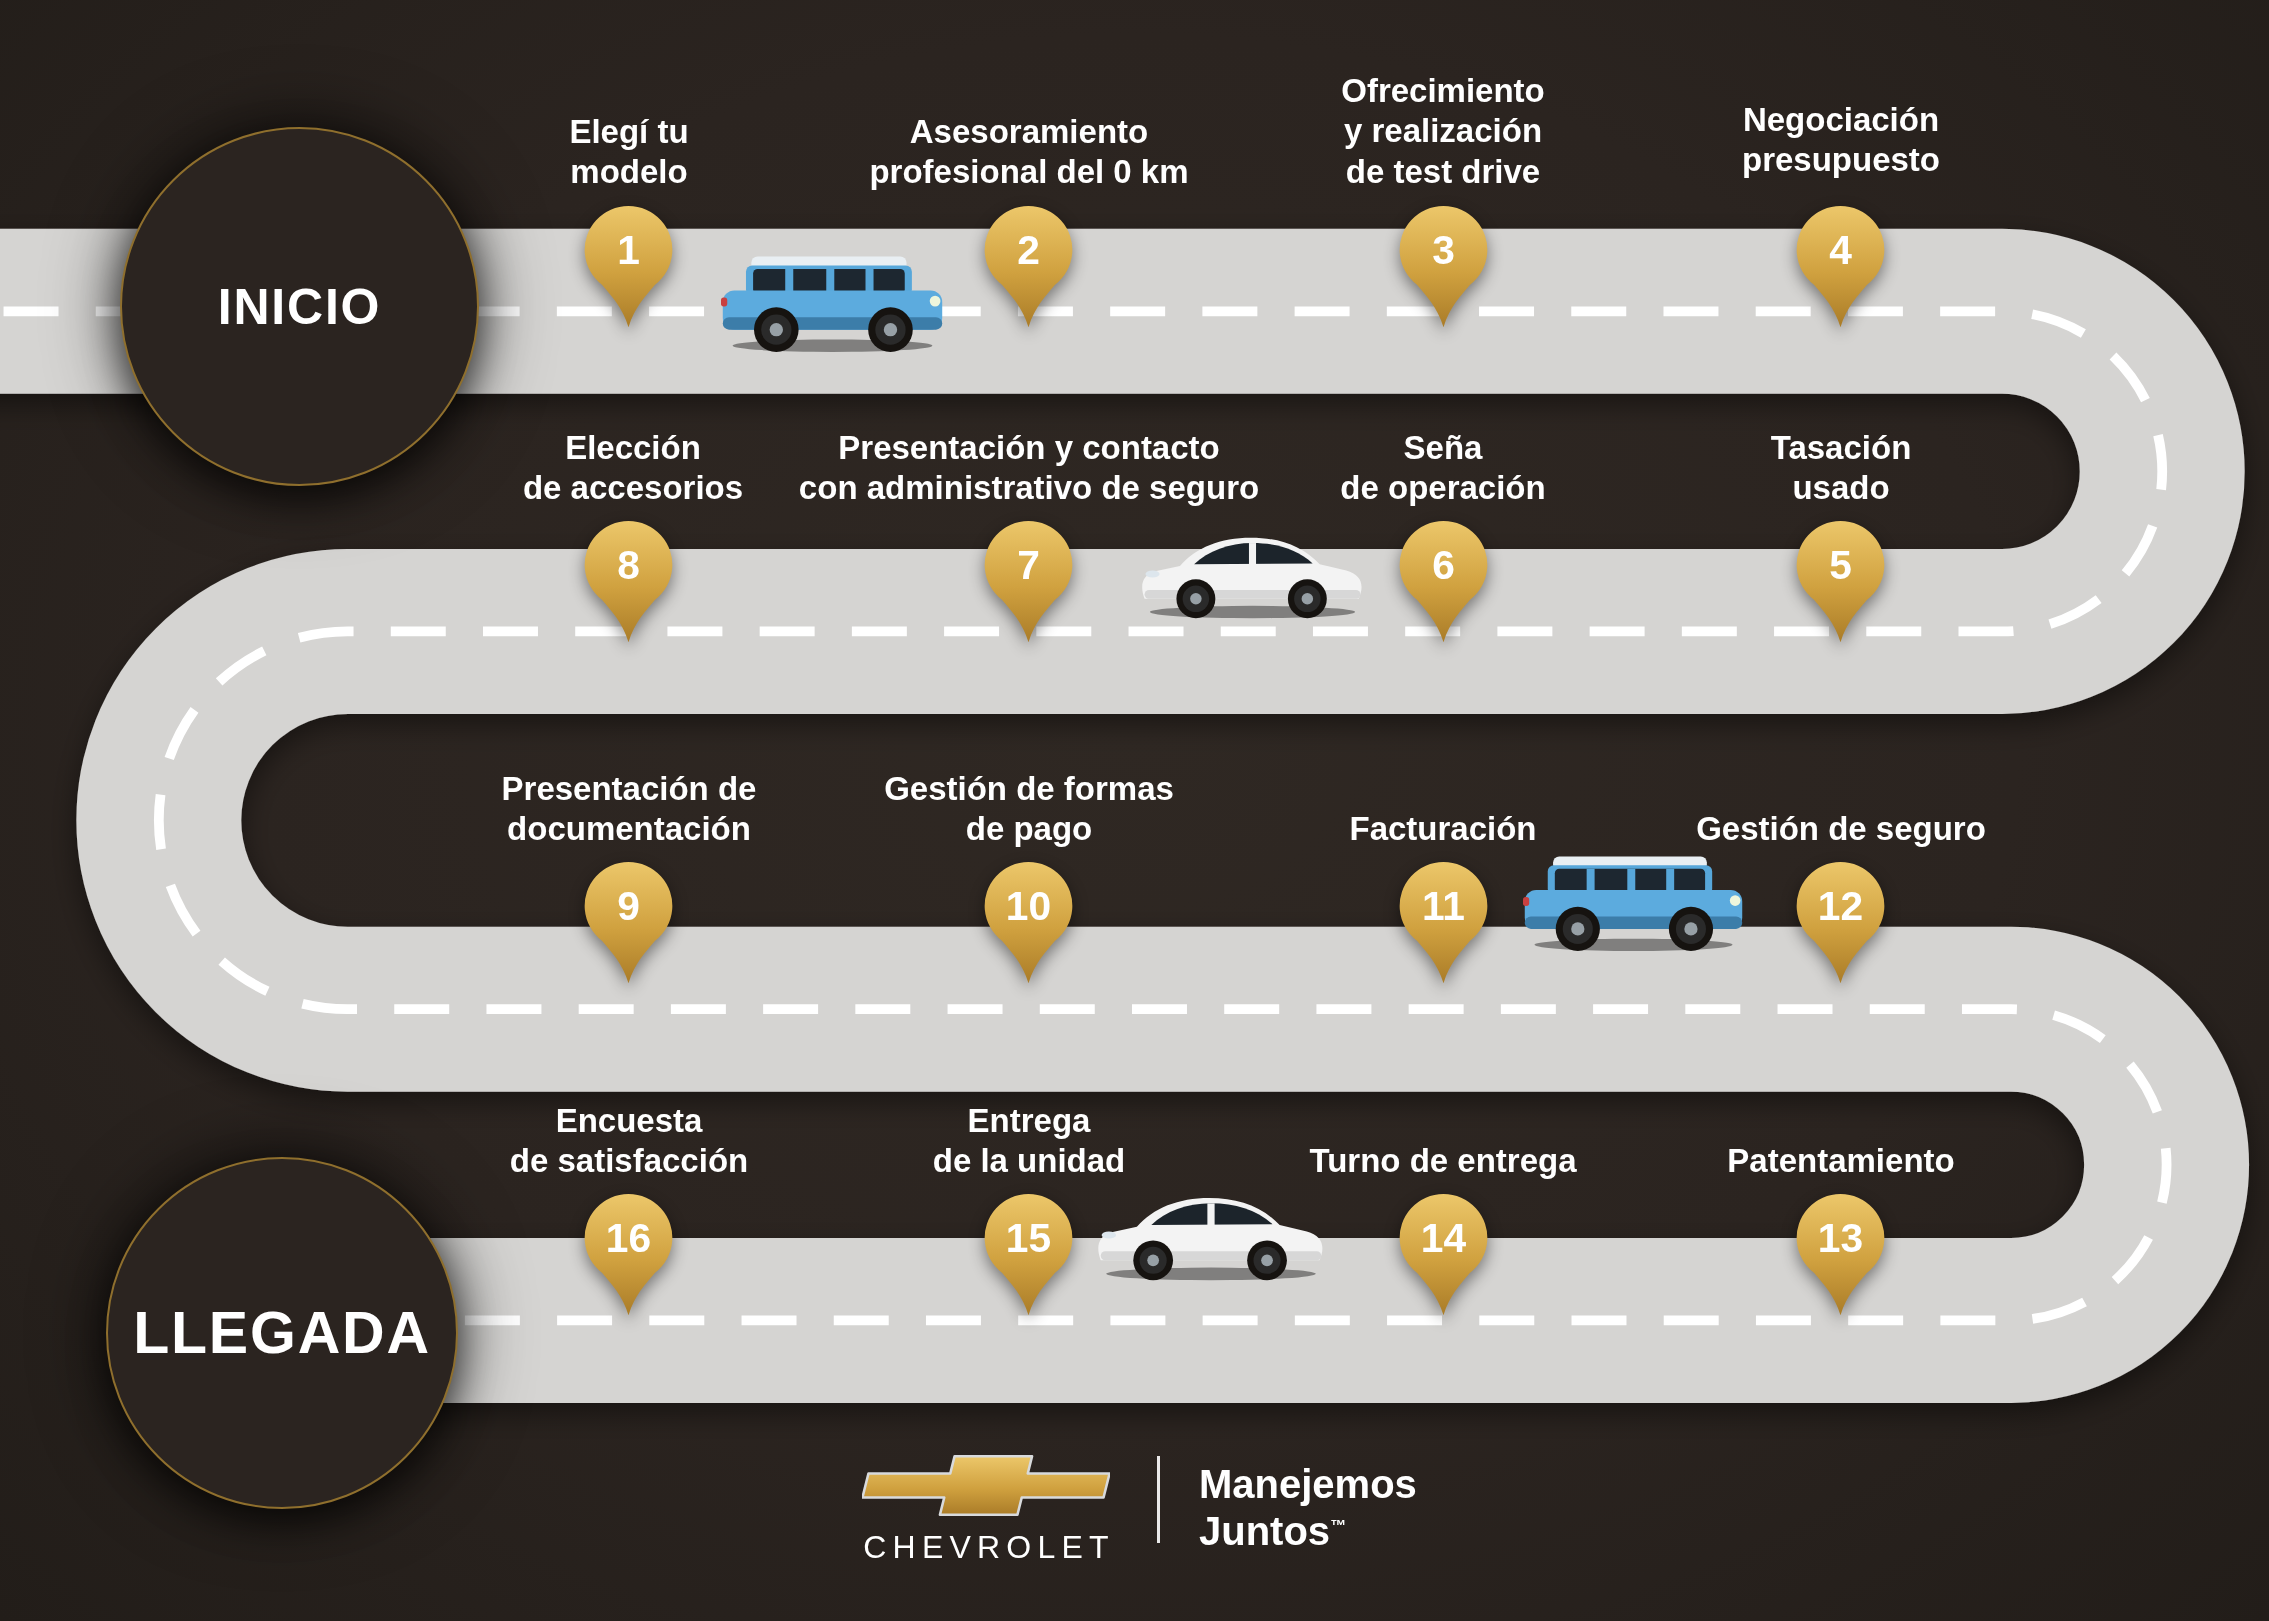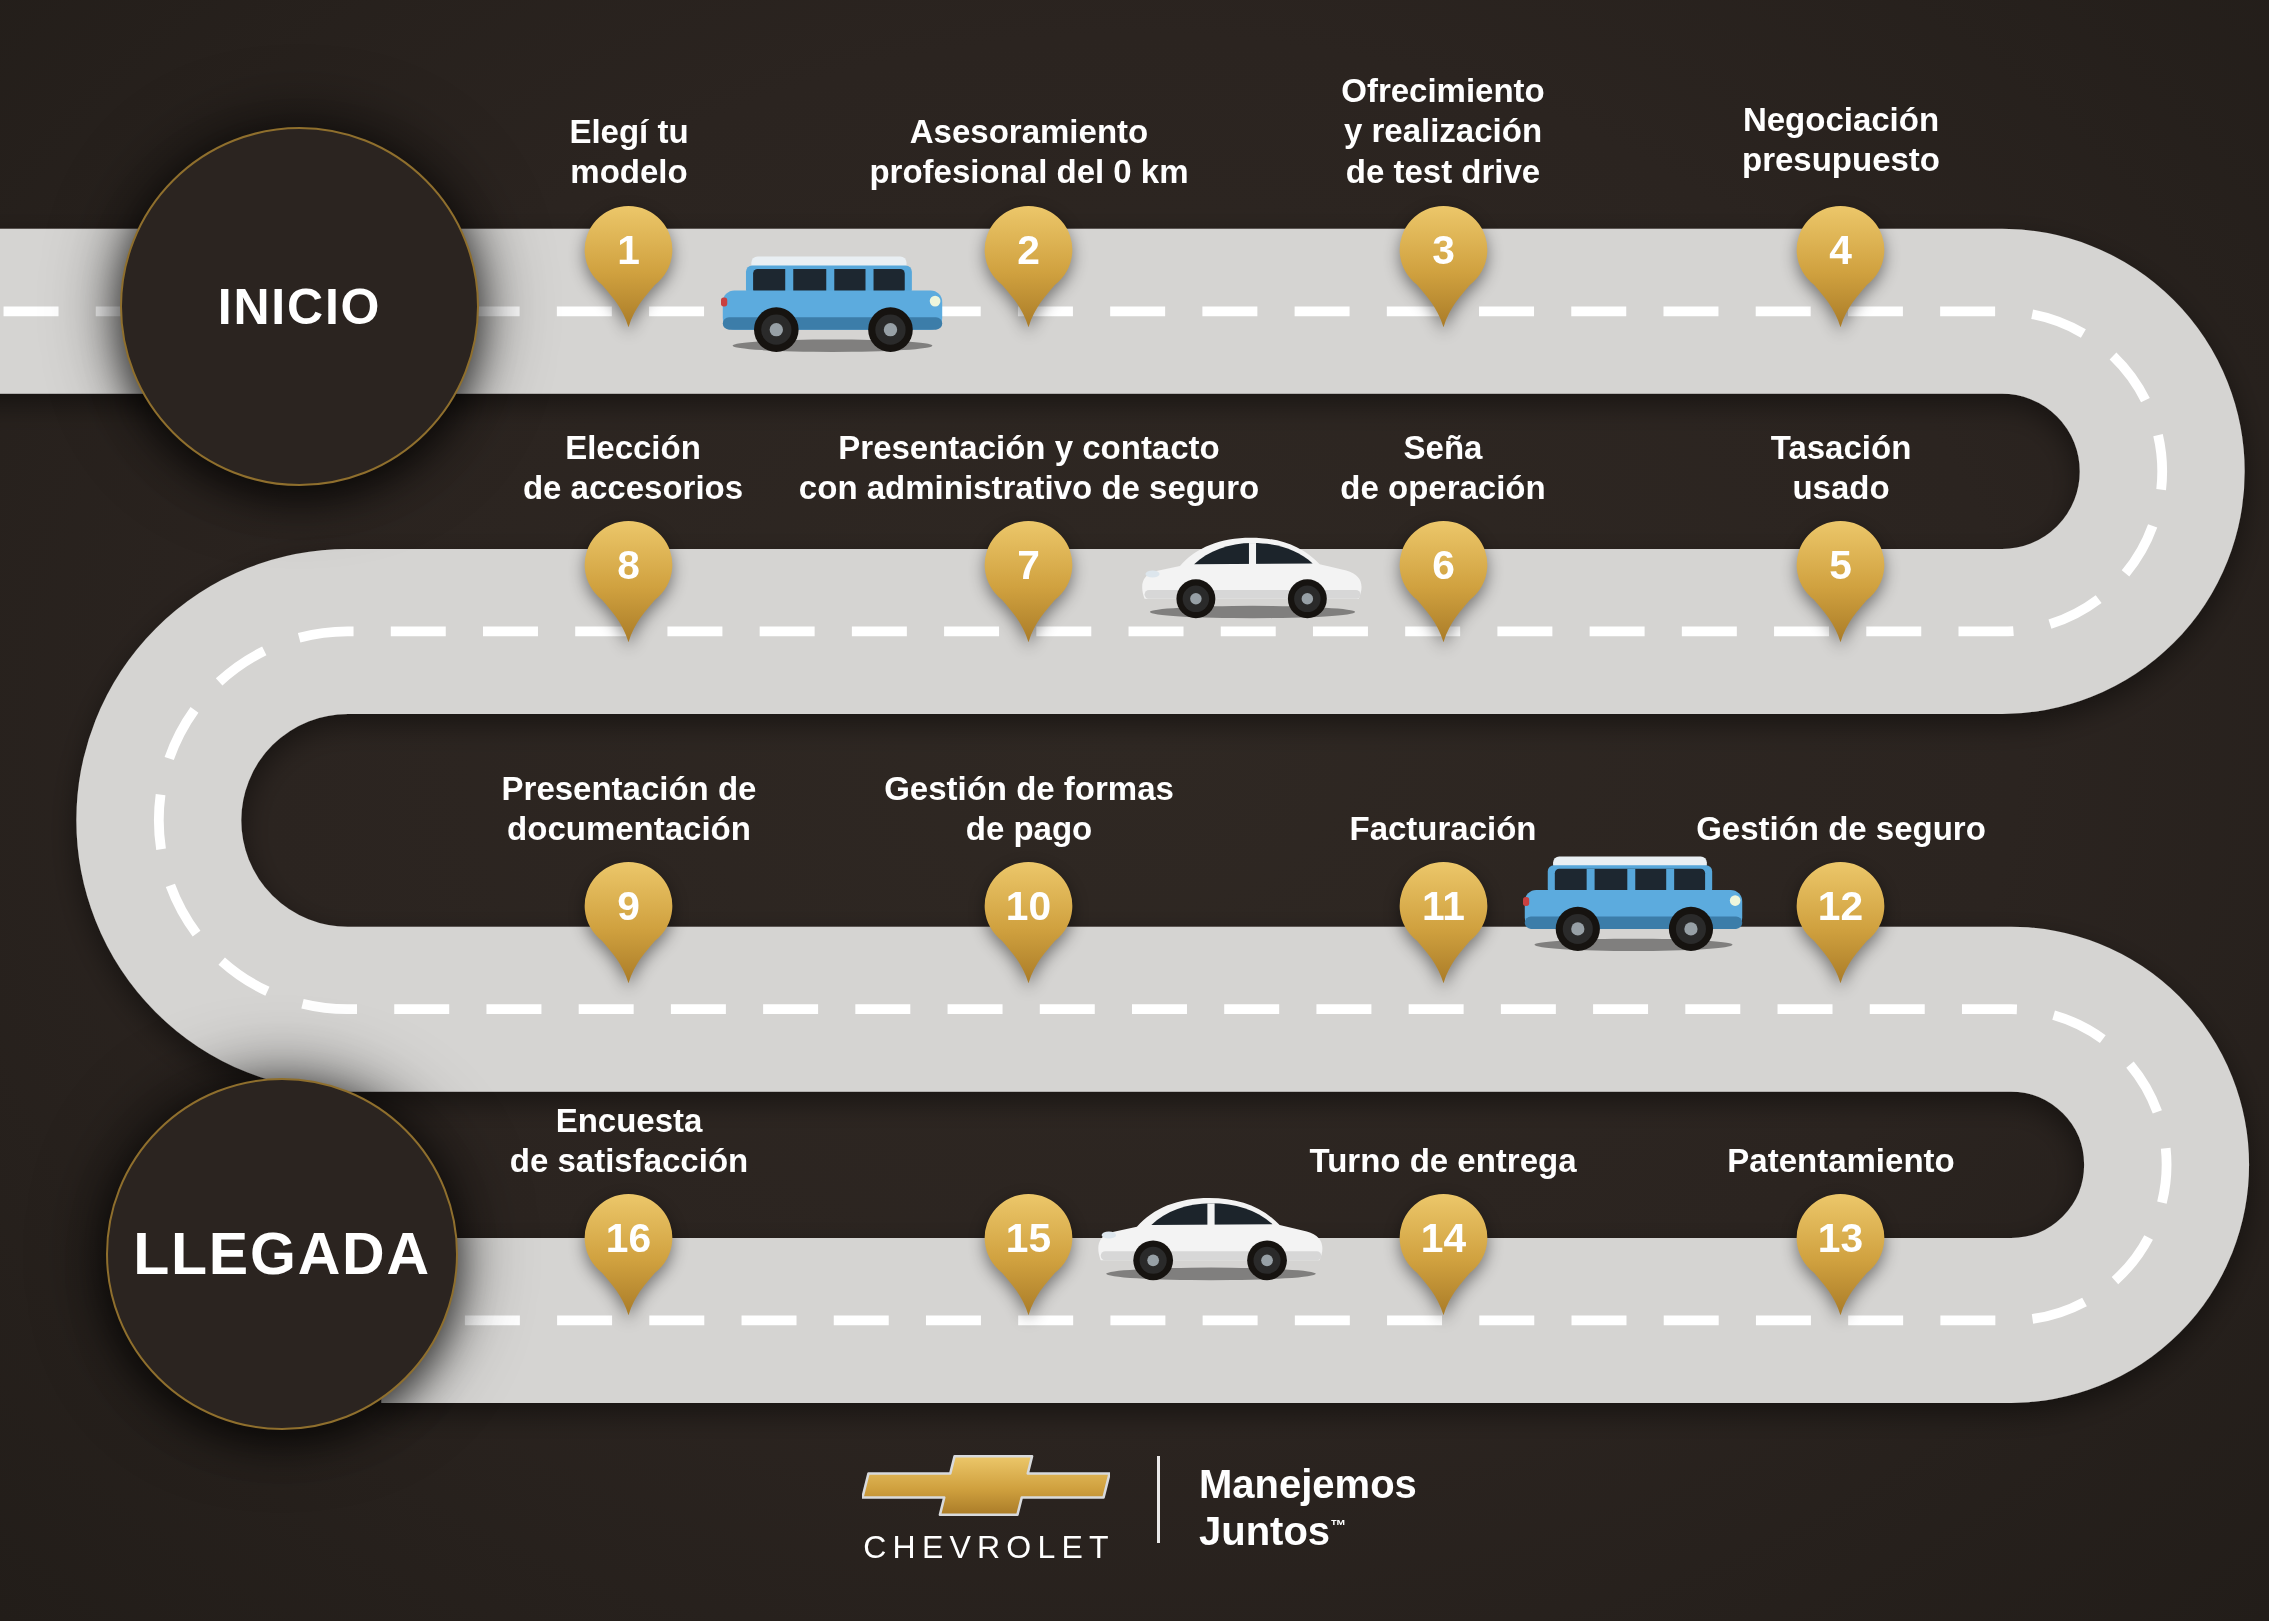--- a/index.html
+++ b/index.html
@@ -10,21 +10,21 @@
   }
   .road-svg{position:absolute;left:0;top:0;}
   
   .terminal{
     position:absolute;border-radius:50%;background:#2b2420;
     border:2.7px solid #8f6f2d;display:flex;align-items:center;justify-content:center;
     box-shadow:0 0 71px rgba(0,0,0,.7), 0 12.4px 35px rgba(0,0,0,.5);
     color:#fff;font-weight:800;letter-spacing:1.8px;z-index:5;
   }
   .terminal.inicio{left:120px;top:127px;width:355px;height:355px;font-size:50px;}
-  .terminal.llegada{left:106px;top:1078px;width:348px;height:348px;font-size:59px;}
+  .terminal.llegada{left:106px;top:1157px;width:348px;height:348px;font-size:59px;}
   
   .label{
     position:absolute;transform:translate(-50%,-100%);
     color:#fff;font-size:33px;font-weight:700;line-height:1.22;
     text-align:center;white-space:pre-line;z-index:4;
   }
   
   .pin{position:absolute;width:89px;height:124px;overflow:visible;z-index:4;
        filter:drop-shadow(0 6.2px 8px rgba(0,0,0,.45));}
   .pin-num{font-family:"Liberation Sans", sans-serif;font-size:46px;font-weight:700;
@@ -194,20 +194,22 @@
     <use href="#pinShape" fill="url(#goldGrad)"></use>
       <text class="pin-num" x="50" y="67">12</text>
     </svg>
 
   <div class="label" style="left:629px;top:1181px">Encuesta
 de satisfacción</div>
   <svg class="pin" style="left:584px;top:1193px" viewBox="0 0 100 140">
     <use href="#pinShape" fill="url(#goldGrad)"></use>
       <text class="pin-num" x="50" y="67">16</text>
     </svg>
+  <div class="label" style="left:1029px;top:1181px">Entrega
+de la unidad</div>
   <svg class="pin" style="left:984px;top:1193px" viewBox="0 0 100 140">
     <use href="#pinShape" fill="url(#goldGrad)"></use>
       <text class="pin-num" x="50" y="67">15</text>
     </svg>
   <div class="label" style="left:1443px;top:1181px">Turno de entrega</div>
   <svg class="pin" style="left:1399px;top:1193px" viewBox="0 0 100 140">
     <use href="#pinShape" fill="url(#goldGrad)"></use>
       <text class="pin-num" x="50" y="67">14</text>
     </svg>
   <div class="label" style="left:1841px;top:1181px">Patentamiento</div>

